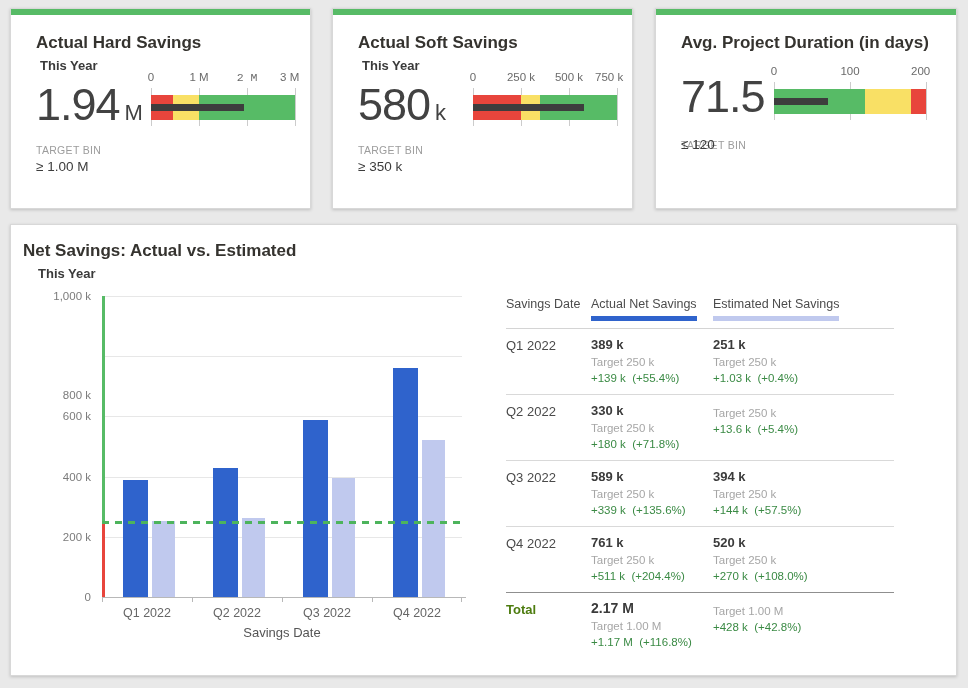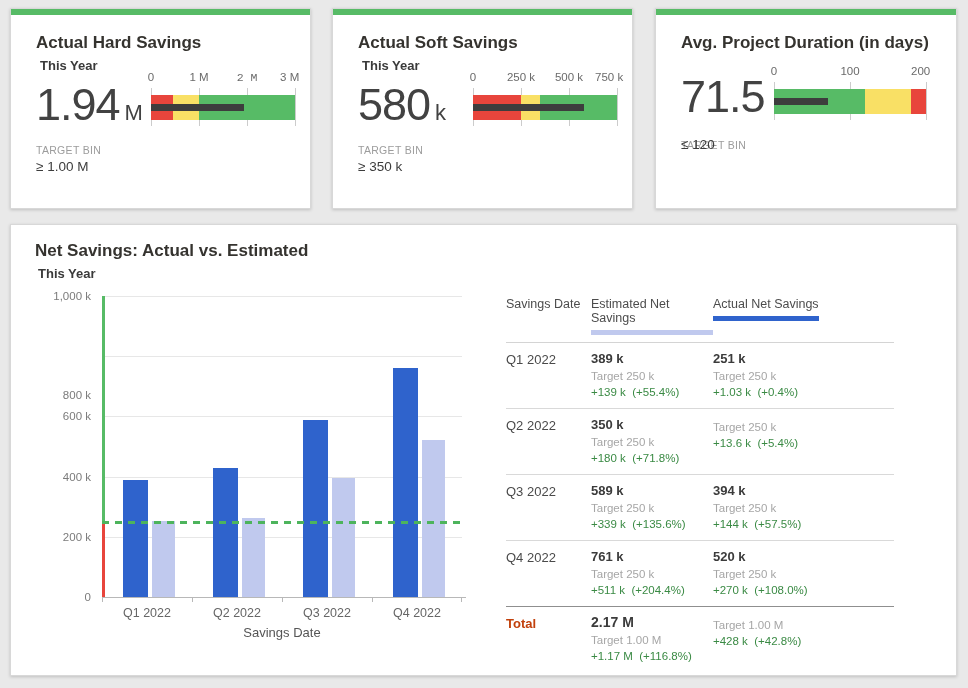--- a/index.html
+++ b/index.html
@@ -37,21 +37,21 @@
   .tick-line{position:absolute;top:17px;width:1px;height:38px;background:#cccccc;}
   .band{position:absolute;left:0;top:24px;height:25px;width:100%;}
   .seg{position:absolute;top:0;height:100%;}
   .measure{position:absolute;left:0;top:33px;height:7px;background:#3d3d3d;}
 
   .target-label{position:absolute;left:25px;top:135px;font-size:10.5px;color:#9c9c9c;letter-spacing:.3px;}
   .target-value{position:absolute;left:25px;top:150px;font-size:13.5px;color:#3c3c3c;}
   .no-subtitle .target-label{top:130px;}
   .no-subtitle .target-value{top:128px;}
 
-  .main-title{position:absolute;left:24px;top:16px;margin:0;font-size:17px;font-weight:700;color:#35332f;}
+  .main-title{position:absolute;left:12px;top:16px;margin:0;font-size:17px;font-weight:700;color:#35332f;}
   .main-subtitle{position:absolute;left:27px;top:41px;font-size:13px;font-weight:700;color:#3a3a3a;}
 
   .plot{position:absolute;left:91px;top:71px;width:360px;height:301px;}
   .gridline{position:absolute;left:0;width:100%;height:1px;background:#e7e7e7;}
   .baseline{position:absolute;left:0;bottom:-1px;width:101%;height:1px;background:#b8b8b8;}
   .yaxis-green{position:absolute;left:0;top:0;width:3px;height:75%;background:#57bb66;}
   .yaxis-red{position:absolute;left:0;top:75%;width:3px;height:25%;background:#e8453c;}
   .ylabel{position:absolute;right:calc(100% + 11px);transform:translateY(-50%);font-size:11.5px;color:#7b7b7b;white-space:nowrap;}
   .target-line{position:absolute;left:0;top:calc(75% - 1px);width:100%;height:3px;
     background:repeating-linear-gradient(90deg,#4db45c 0 7px,transparent 7px 13px);}
@@ -64,21 +64,21 @@
   .thead{display:grid;grid-template-columns:85px 122px 181px;border-bottom:1px solid #d4d4d4;padding-bottom:7px;}
   .th{font-size:12.5px;color:#4c4c4c;}
   .th-inner{display:inline-block;}
   .swatch{height:5px;margin-top:5px;width:100%;}
   .swatch.actual{background:#2f63cc;}
   .swatch.estimated{background:#c0c9ee;}
   .trow{display:grid;grid-template-columns:85px 122px 181px;padding:8px 0 9px;border-bottom:1px solid #d9d9d9;}
   .trow.nob{border-bottom:none;}
   .trow.total{border-top:1px solid #8f8f8f;border-bottom:none;}
   .t-label{font-size:13px;color:#4a4a4a;padding-top:1px;}
-  .total .t-label{font-weight:700;color:#c2410c;}
+  .total .t-label{font-weight:700;color:#4d7c0f;}
   .t-value{font-size:13px;font-weight:700;color:#3b3b3b;line-height:15px;}
   .total .t-value{font-size:14px;}
   .t-target{font-size:11.5px;color:#a6a6a6;margin-top:4px;line-height:13px;}
   .t-var{font-size:11.5px;color:#3a8a44;margin-top:3px;line-height:13px;white-space:pre;}
 </style>
 </head>
 <body>
 
 <div class="page">
 
@@ -200,49 +200,49 @@
       </div>
     <div class="x-title">Savings Date</div>
 
     <div class="nstable">
       <div class="thead">
         <div class="th">
           <span class="th-inner">Savings Date</span>
         </div>
         <div class="th">
           <span class="th-inner">
+            <span>Actual Net Savings</span>
+            <div class="swatch actual"></div>
+          </span>
+        </div>
+        <div class="th">
+          <span class="th-inner">
             <span>Estimated Net Savings</span>
             <div class="swatch estimated"></div>
           </span>
         </div>
-        <div class="th">
-          <span class="th-inner">
-            <span>Actual Net Savings</span>
-            <div class="swatch actual"></div>
-          </span>
-        </div>
       </div>
       <div>
           <div class="trow">
             <div class="t-label">Q1 2022</div>
             <div class="t-cell">
               <div class="t-value">389 k</div>
               <div class="t-target">Target 250 k</div>
               <div class="t-var">+139 k  (+55.4%)</div>
             </div>
             <div class="t-cell">
               <div class="t-value">251 k</div>
               <div class="t-target">Target 250 k</div>
               <div class="t-var">+1.03 k  (+0.4%)</div>
             </div>
           </div>
           <div class="trow">
             <div class="t-label">Q2 2022</div>
             <div class="t-cell">
-              <div class="t-value">350 k</div>
+              <div class="t-value">330 k</div>
               <div class="t-target">Target 250 k</div>
               <div class="t-var">+180 k  (+71.8%)</div>
             </div>
             <div class="t-cell">
               <div class="t-target">Target 250 k</div>
               <div class="t-var">+13.6 k  (+5.4%)</div>
             </div>
           </div>
           <div class="trow">
             <div class="t-label">Q3 2022</div>

